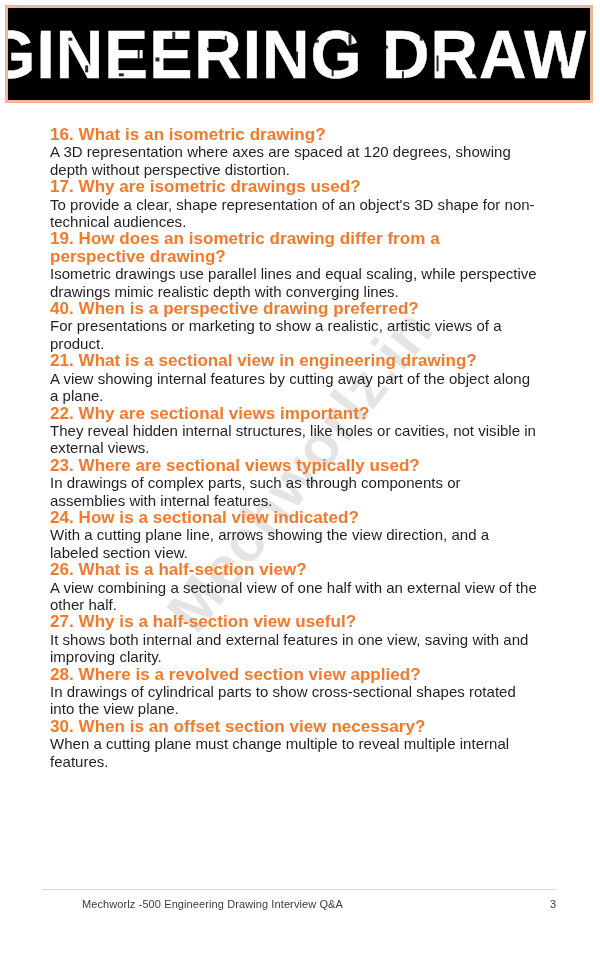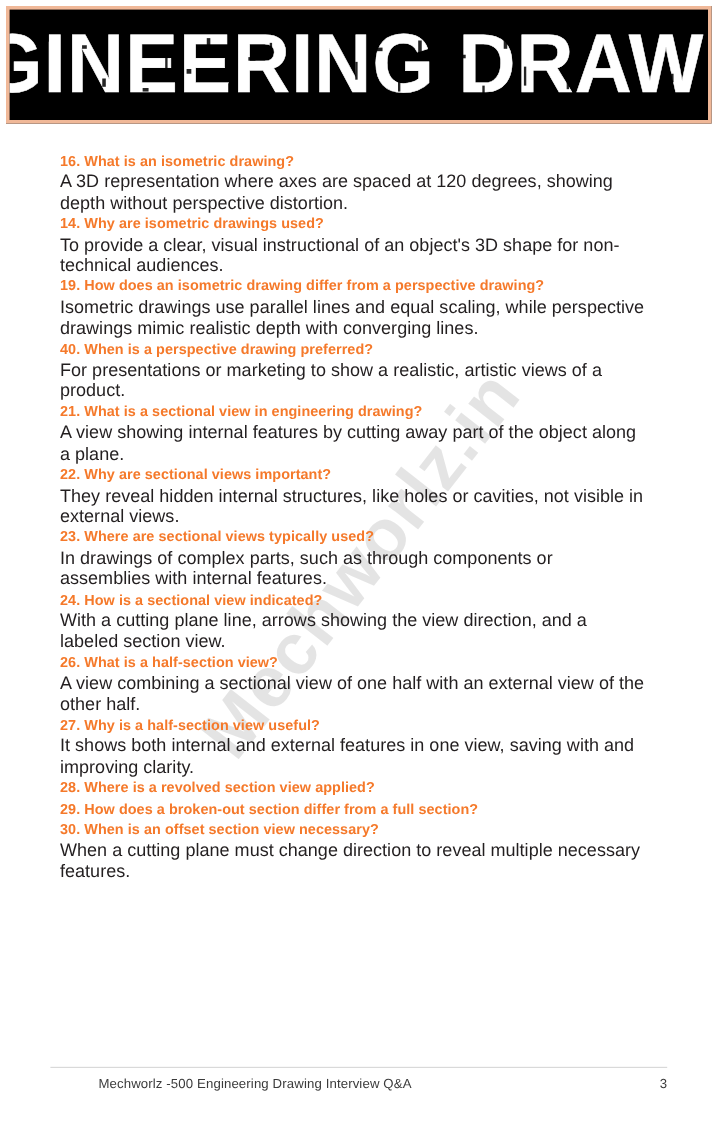--- a/index.html
+++ b/index.html
@@ -88,21 +88,21 @@
     top: 126px;
     width: 488px;
     z-index: 2;
   }
   .qa-block {
     margin: 0;
   }
   .question {
     color: #f5792a;
     font-weight: 700;
-    font-size: 12px;
+    font-size: 17px;
     line-height: 17.4px;
     margin: 0;
     letter-spacing: 0.05px;
   }
   .answer {
     color: #231f20;
     font-weight: 400;
     font-size: 15px;
     line-height: 17.4px;
     margin: 0;
@@ -188,22 +188,22 @@
   </div>
 
   <div class="watermark">Mechworlz.in</div>
 
   <div class="content">
     <div class="qa-block">
       <p class="question">16. What is an isometric drawing?</p>
       <p class="answer"> A 3D representation where axes are spaced at 120 degrees, showing depth without perspective distortion.</p>
     </div>
     <div class="qa-block">
-      <p class="question">14. Why are isometric drawings used?</p>
-      <p class="answer"> To provide a clear, visual instructional of an object's 3D shape for non-technical audiences.</p>
+      <p class="question">17. Why are isometric drawings used?</p>
+      <p class="answer"> To provide a clear, shape representation of an object's 3D shape for non-technical audiences.</p>
     </div>
     <div class="qa-block">
       <p class="question">19. How does an isometric drawing differ from a perspective drawing?</p>
       <p class="answer"> Isometric drawings use parallel lines and equal scaling, while perspective drawings mimic realistic depth with converging lines.</p>
     </div>
     <div class="qa-block">
       <p class="question">40. When is a perspective drawing preferred?</p>
       <p class="answer"> For presentations or marketing to show a realistic, artistic views of a product.</p>
     </div>
     <div class="qa-block">
@@ -225,27 +225,27 @@
     <div class="qa-block">
       <p class="question">26. What is a half-section view?</p>
       <p class="answer"> A view combining a sectional view of one half with an external view of the other half.</p>
     </div>
     <div class="qa-block">
       <p class="question">27. Why is a half-section view useful?</p>
       <p class="answer"> It shows both internal and external features in one view, saving with and improving clarity.</p>
     </div>
     <div class="qa-block">
       <p class="question">28. Where is a revolved section view applied?</p>
-    </div>
-    <div class="qa-block">
-      <p class="question">29. How does a broken-out section differ from a full section?</p>
+      <p class="answer"> In drawings of cylindrical parts to show cross-sectional shapes rotated into the view plane.</p>
+    </div>
+    <div class="qa-block">
     </div>
     <div class="qa-block">
       <p class="question">30. When is an offset section view necessary?</p>
-      <p class="answer"> When a cutting plane must change direction to reveal multiple necessary features.</p>
+      <p class="answer"> When a cutting plane must change multiple to reveal multiple internal features.</p>
     </div>
   </div>
 
   <div class="footer">
     <div class="footer-rule"></div>
     <div class="footer-row">
       <span class="footer-label">Mechworlz -500 Engineering Drawing Interview Q&amp;A</span>
       <span class="footer-page">3</span>
     </div>
   </div>

